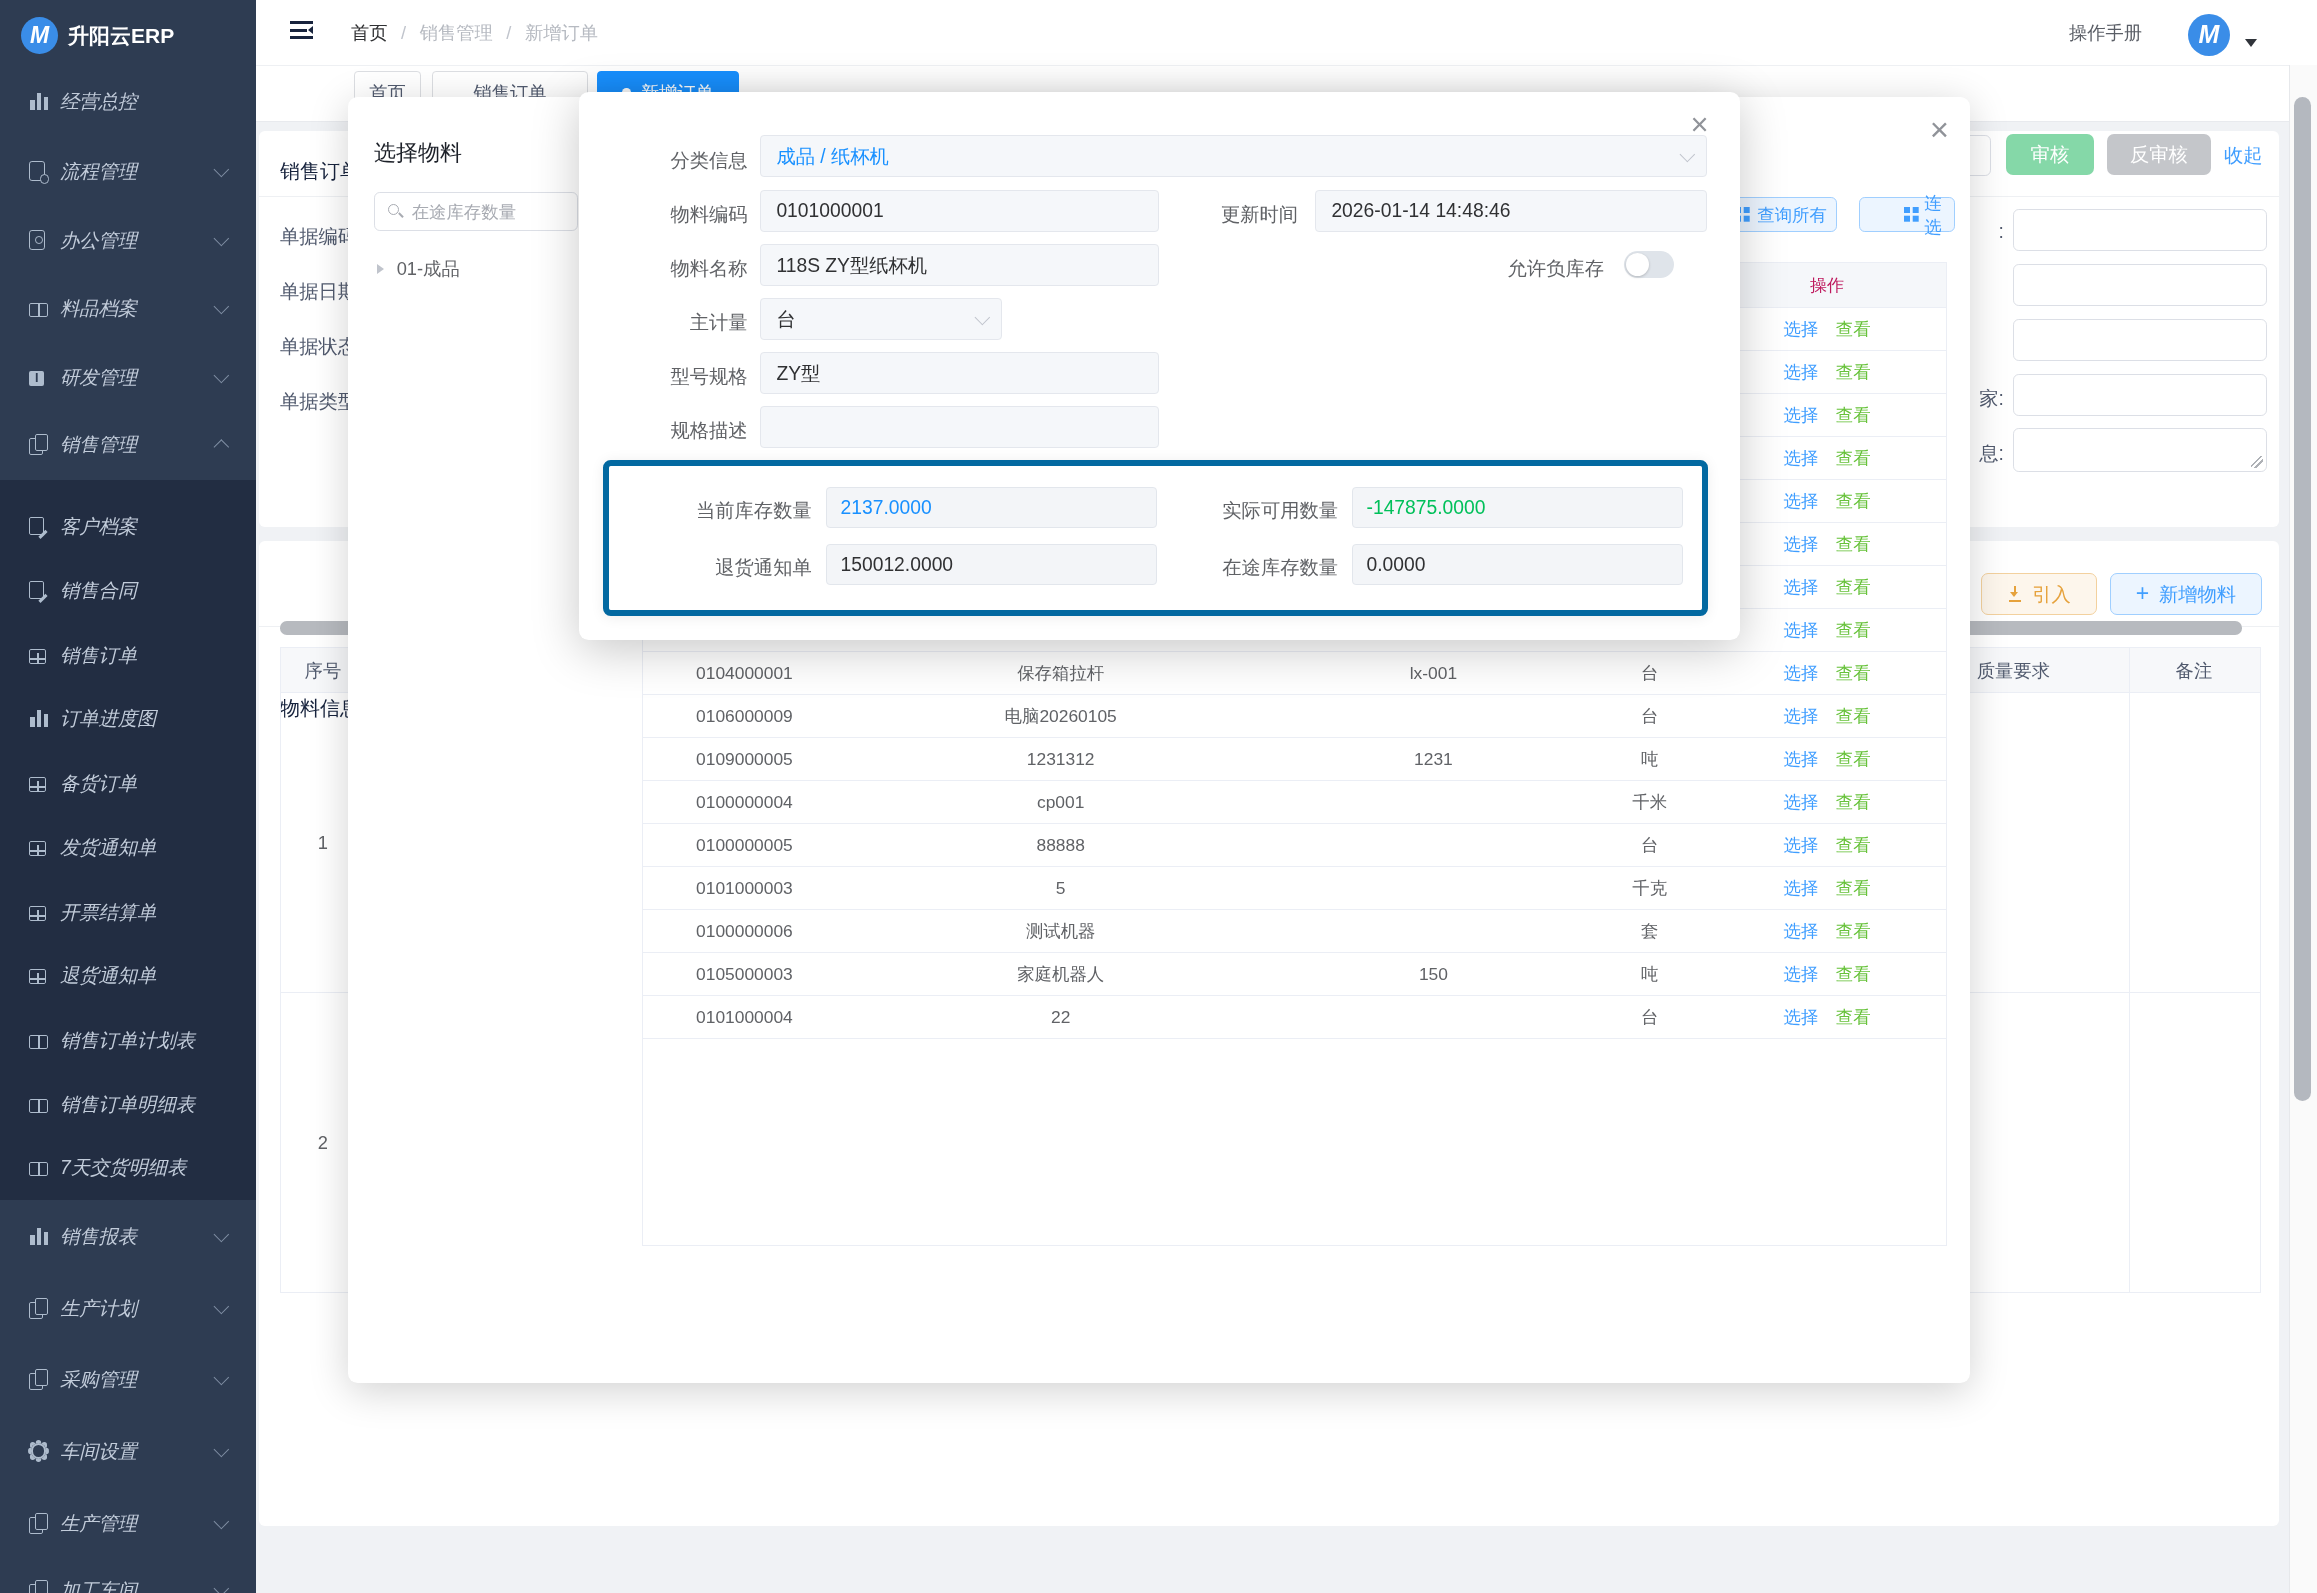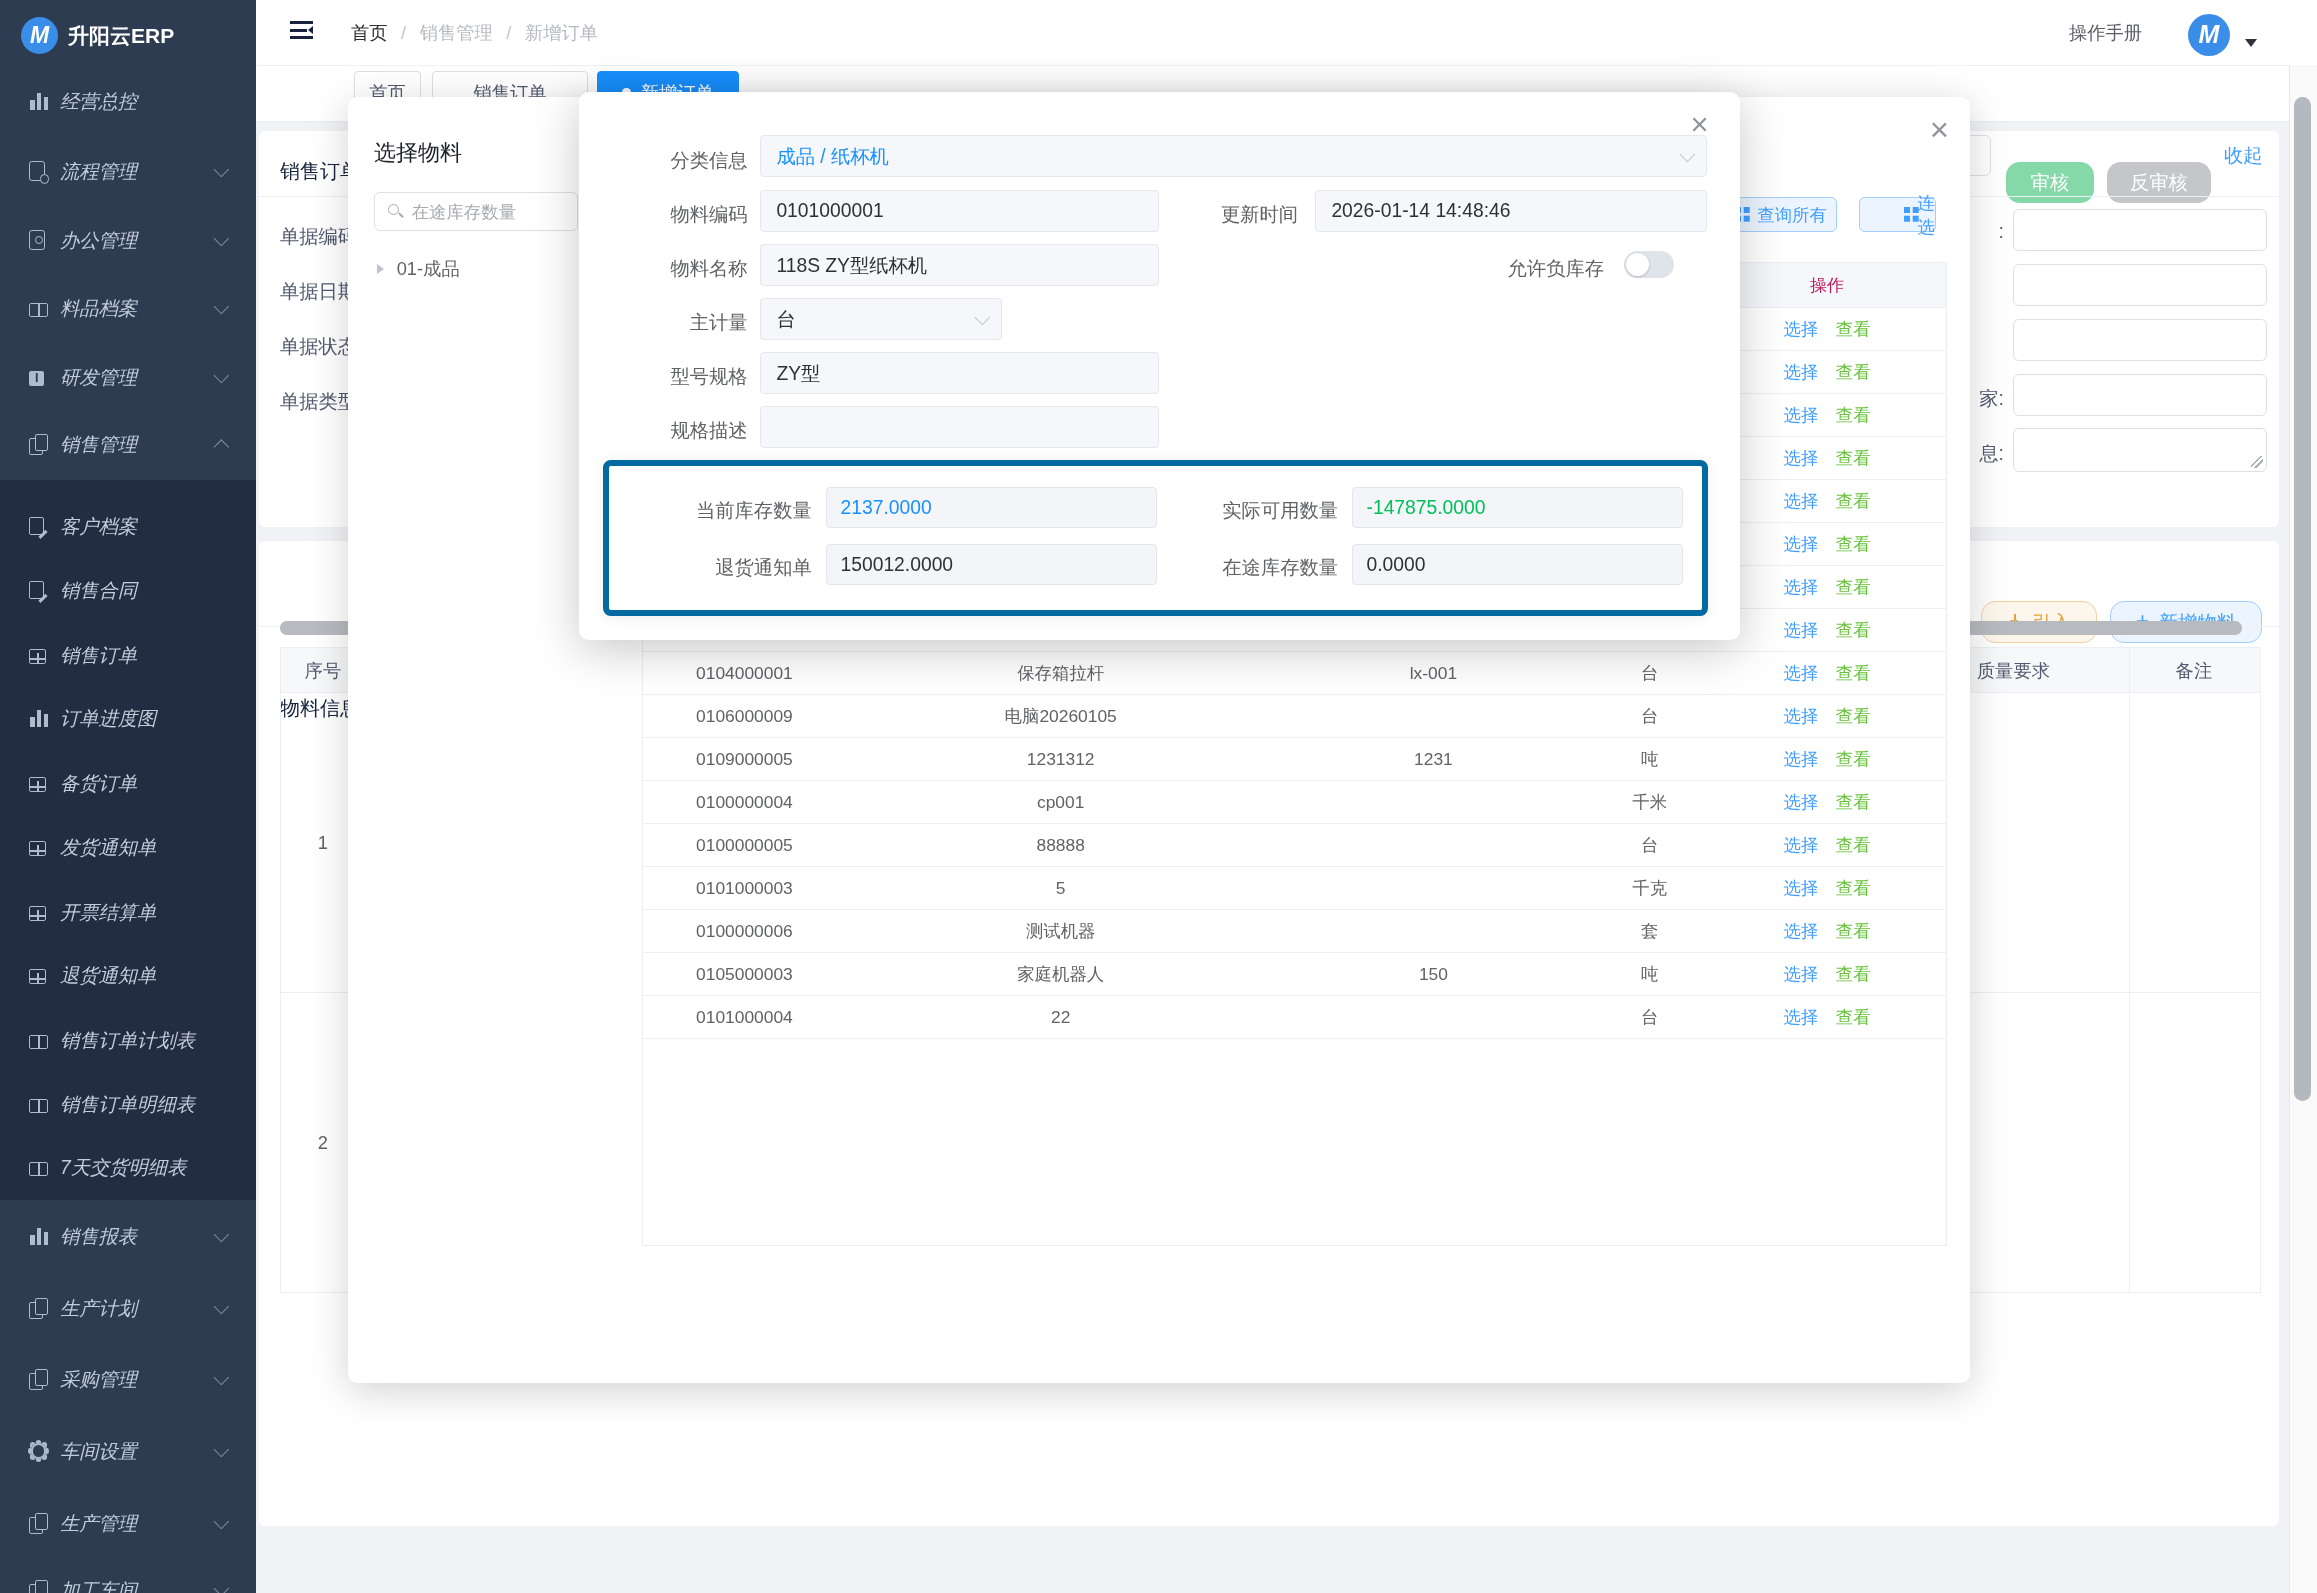--- a/index.html
+++ b/index.html
@@ -70,21 +70,21 @@
   .tab.active{background:#1890ff;border-color:#1890ff;color:#fff;}
   .tab .dot{width:8.7px;height:8.7px;border-radius:50%;background:#fff;margin-right:9.7px;}
   
   .content{position:absolute;left:256px;top:121px;width:2061px;height:1472px;background:#f0f2f5;}
   .card{position:absolute;background:#fff;border-radius:5.8px;}
   .card1{left:2.9px;top:9.7px;width:2020px;height:396px;}
   .card1-title{position:absolute;left:21px;top:27px;font-size:20px;font-weight:500;color:#17233d;}
   .card1-divider{position:absolute;left:0;top:65px;width:2020px;height:1px;background:#eef0f3;}
   .form-label-l{position:absolute;left:21px;font-size:19.3px;color:#515a6e;}
   .stub-input{position:absolute;left:1595px;top:3.9px;width:137px;height:41px;border:1px solid #dcdfe6;border-radius:5.8px;box-sizing:border-box;background:#fff;}
-  .btn{display:flex;align-items:center;justify-content:center;border-radius:14px;font-size:19.3px;cursor:pointer;box-sizing:border-box;margin-top:28px;}
+  .btn{display:flex;align-items:center;justify-content:center;border-radius:7px;font-size:19.3px;cursor:pointer;box-sizing:border-box;}
   .btn-audit{position:absolute;left:1747px;top:2.9px;width:88px;height:41px;background:#85d8a8;color:#fff;}
   .btn-unaudit{position:absolute;left:1848px;top:2.9px;width:104px;height:41px;background:#c4c6ca;color:#fff;}
   .link-collapse{position:absolute;left:1965px;top:11.6px;font-size:19.3px;color:#409eff;cursor:pointer;}
   .rfield{position:absolute;left:1754px;width:254px;height:42px;border:1px solid #dcdfe6;border-radius:5.8px;background:#fff;box-sizing:border-box;}
   .rfrag{position:absolute;width:126px;text-align:right;font-size:19.3px;color:#515a6e;}
   .rtextarea{position:absolute;left:1754px;top:428px;width:254px;height:44px;border:1px solid #dcdfe6;border-radius:5.8px;background:#fff;box-sizing:border-box;}
   .rtextarea::after{content:"";position:absolute;right:2.9px;bottom:2.9px;width:11.6px;height:11.6px;
      background:linear-gradient(-45deg,transparent 0 4.8px,#aeb1b6 4.8px 6.8px,transparent 6.8px 8.7px,#aeb1b6 8.7px 10.6px,transparent 10.6px);}
   .hscroll{position:absolute;left:24px;top:500px;width:1962px;height:13.5px;border-radius:6.8px;background:#b7babf;z-index:1;}
   .card2{left:2.9px;top:420px;width:2020px;height:985px;}
@@ -120,21 +120,21 @@
   .search-ic{position:relative;width:17.4px;height:17.4px;margin:0 7.7px 0 11.6px;}
   .search-ic::before{content:"";position:absolute;left:1px;top:1px;width:9.7px;height:9.7px;border:1.9px solid #a8abb2;border-radius:50%;}
   .search-ic::after{content:"";position:absolute;left:11.6px;top:11.6px;width:5.8px;height:1.9px;background:#a8abb2;transform:rotate(45deg);}
   .sm-search .ph{font-size:17.4px;color:#a8abb2;}
   .tree-row{position:absolute;left:29px;top:159px;display:flex;align-items:center;cursor:pointer;}
   .tree-caret{width:0;height:0;border:5.8px solid transparent;border-left:7.7px solid #c0c4cc;margin-right:7.7px;}
   .tree-lbl{font-size:18.3px;color:#606266;}
   .sm-btn{position:absolute;top:100px;height:35px;background:#ecf5ff;border:1px solid #a0cfff;border-radius:5.8px;
           color:#409eff;font-size:17.4px;display:flex;align-items:center;justify-content:center;cursor:pointer;box-sizing:border-box;}
   .sm-btn-all{left:1377px;width:112px;}
-  .sm-btn-multi{left:1511px;width:77px;padding-left:44px;}
+  .sm-btn-multi{left:1511px;width:96px;padding-left:44px;}
   .sq-ic{position:relative;width:14.5px;height:14.5px;margin-right:7.7px;}
   .sq-ic::before{content:"";position:absolute;left:0;top:0;width:5.8px;height:5.8px;background:#409eff;
                  box-shadow:8.7px 0 0 #409eff,0 8.7px 0 #409eff,8.7px 8.7px 0 #409eff;}
   
   .stable{position:absolute;left:294px;top:165px;width:1305px;height:984px;border:1px solid #ebeef5;box-sizing:border-box;}
   .srow{display:flex;border-bottom:1px solid #ebeef5;height:42px;}
   .srow.head{height:44px;background:#f5f7fa;}
   .sc{box-sizing:border-box;display:flex;align-items:center;justify-content:center;font-size:17.4px;color:#606266;overflow:hidden;}
   .head .sc{color:#be185d;font-weight:500;font-size:17px;}
   .sc1{width:203px;} .sc2{width:430px;} .sc3{width:316px;} .sc4{width:117px;} .sc5{width:238px;}

